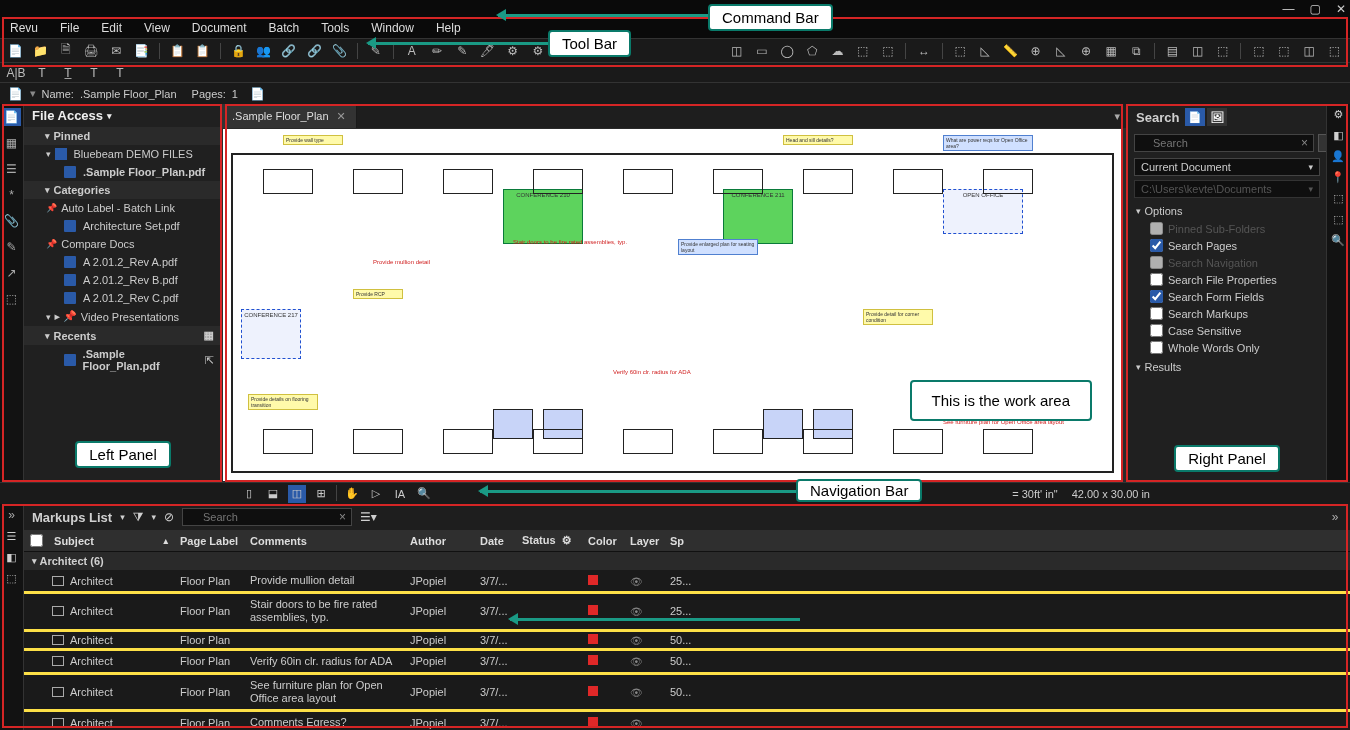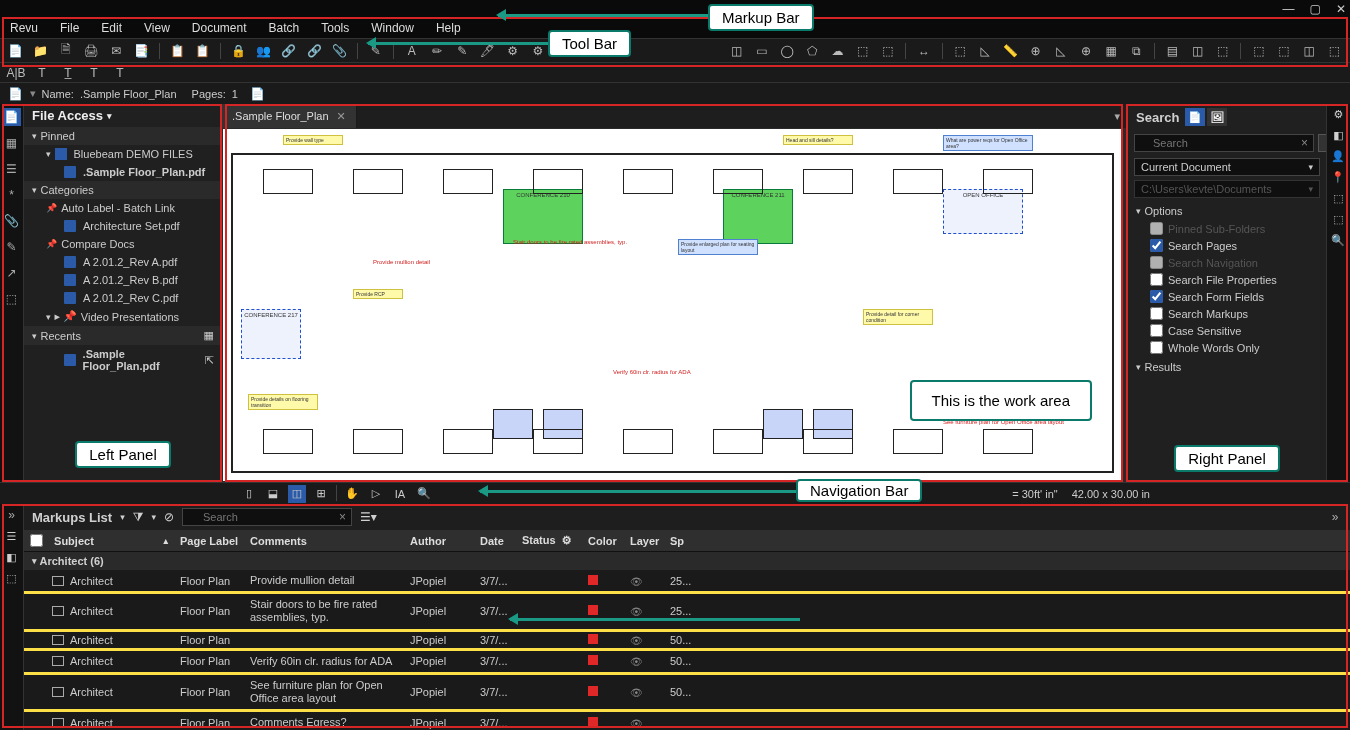--- a/index.html
+++ b/index.html
@@ -35,21 +35,21 @@
   
   .rail { width: 24px; background: #121212; display: flex; flex-direction: column; align-items: center; padding-top: 4px; gap: 8px; border-right: 1px solid #333;}
   .rail .rail-ico { width: 18px; height: 18px; display:flex; align-items:center; justify-content:center; color: #aaa; cursor: pointer; font-size: 12px;}
   .rail .rail-ico.active { background: #2a5aa8; color: #fff; }
   
   
   .left-panel { width: 198px; background: #202020; display: flex; flex-direction: column; }
   .panel-title { padding: 4px 8px; font-size: 13px; font-weight: 600; color: #eee; display:flex; align-items:center; gap:4px; }
   .panel-title::after { content:'▾'; font-size:9px; }
   .tree-sec { padding: 3px 8px 3px 16px; font-size: 11px; color: #ccc; display:flex; align-items:center; gap:4px; cursor:pointer;}
-  .tree-sec.hdr { padding-left: 8px; background: #2a2a2a; font-weight: 400;}
+  .tree-sec.hdr { padding-left: 21px; background: #2a2a2a; font-weight: 700;}
   .tree-sec.hdr::before { content:'▾ '; font-size:9px;}
   .tree-sec.sub { padding-left: 22px; }
   .tree-sec.sub2 { padding-left: 40px; }
   .tree-sec.sub::before { content:'▾ '; font-size:9px;}
   .tree-sec.sub.pin::before { content:'📌 '; font-size:9px;}
   .tree-sec .file-ico { width:12px; height:12px; background:#2a5aa8; display:inline-block; margin-right:3px; border-radius:1px;}
   .tree-sec .fold-ico { width:12px; height:12px; background:#2a5aa8; display:inline-block; margin-right:3px;}
   
   
   .work { flex: 1; background: #2a2a2a; display: flex; flex-direction: column; position: relative; }
@@ -208,21 +208,21 @@
   </div>
 <div class="toolbar-row second" id="toolbar2">
     <span class="tool-ico">A|B</span>
     <span class="tool-ico">T</span>
     <span class="tool-ico">T̲</span>
     <span class="tool-ico">T</span>
     <span class="tool-ico">T</span>
   </div>
 
 <div class="red-box" style="left:2px; top:17px; width:1346px; height:50px;"></div>
-<div class="anno" style="left:708px; top:4px;">Markup Bar</div>
+<div class="anno" style="left:708px; top:4px;">Command Bar</div>
 <div class="anno-arrow" style="left:498px; top:14px; width:210px;"></div>
 <div class="anno" style="left:548px; top:30px;">Tool Bar</div>
 <div class="anno-arrow" style="left:368px; top:42px; width:180px;"></div>
 
 <div class="doc-info">
   <span class="tool-ico">📄</span>
   <span style="color:#888;">▾</span>
   <b>Name:</b>
   <span>.Sample Floor_Plan</span>
   &nbsp;

